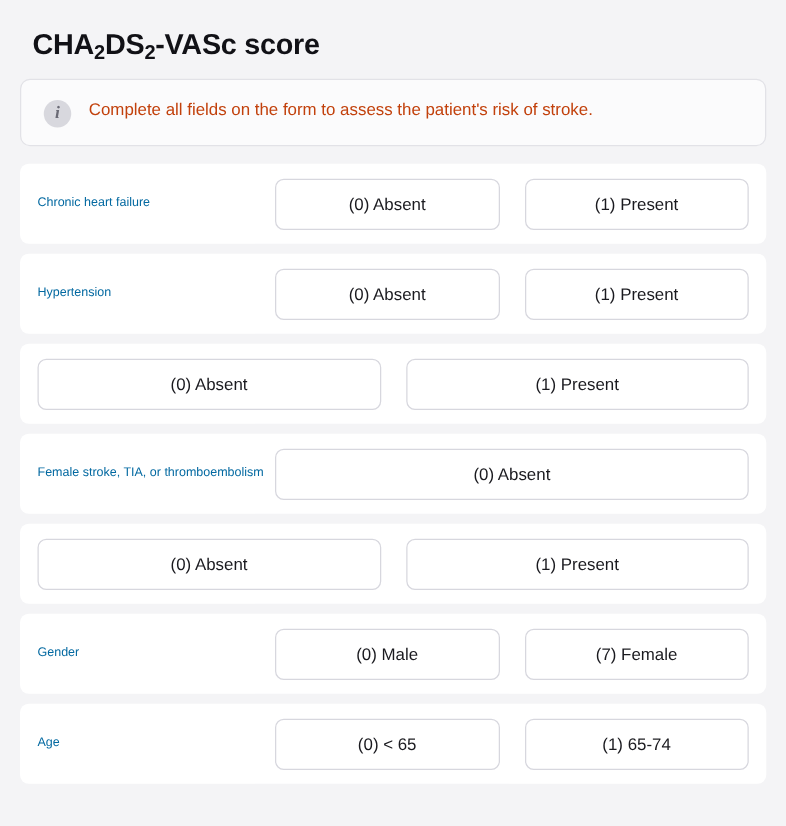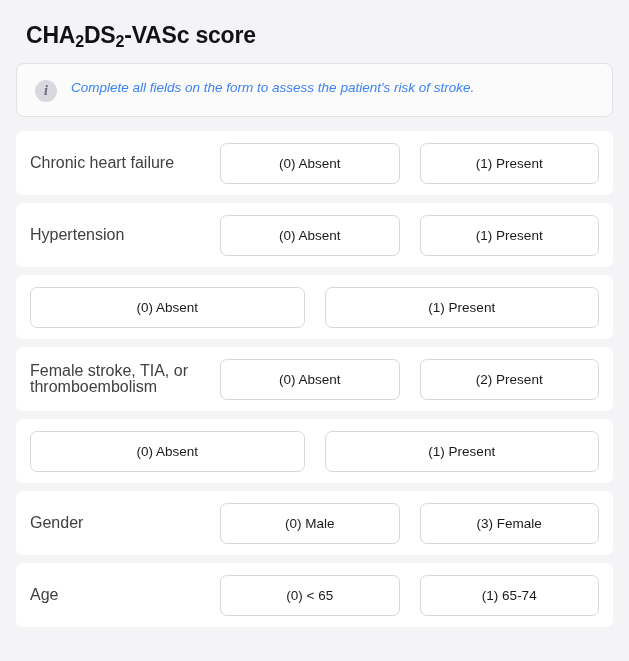--- a/index.html
+++ b/index.html
@@ -55,38 +55,37 @@
     font-weight: bold;
     font-style: italic;
     line-height: 22px;
     text-align: center;
     margin: 2px 14px 0 4px;
     font-family: "Liberation Serif", serif;
   }
   .info-text {
     font-size: 13.5px;
     line-height: 19px;
-    color: #3b82f6;
-    font-style: italic;
+    color: #c2410c;
   }
   .row {
     background: #ffffff;
     border-radius: 7px;
     margin-bottom: 8px;
     box-sizing: border-box;
     display: flex;
     align-items: center;
     min-height: 64px;
     padding: 0 14px 0 14px;
   }
   .row-label {
     flex: 0 0 190px;
-    font-size: 16px;
+    font-size: 10px;
     line-height: 16px;
-    color: #404040;
+    color: #0369a1;
     padding-right: 8px;
     box-sizing: border-box;
   }
   .options {
     flex: 1 1 auto;
     display: flex;
     gap: 20px;
     justify-content: flex-start;
   }
   .opt {
@@ -140,36 +139,35 @@
     <div class="options">
       <div class="opt">(0) Absent</div>
       <div class="opt">(1) Present</div>
     </div>
   </div>
 
   <div class="row">
     <div class="row-label">Female stroke, TIA, or thromboembolism</div>
     <div class="options">
       <div class="opt">(0) Absent</div>
-      <div class="opt">(2) Present</div>
     </div>
   </div>
 
   <div class="row">
     <div class="options">
       <div class="opt">(0) Absent</div>
       <div class="opt">(1) Present</div>
     </div>
   </div>
 
   <div class="row">
     <div class="row-label">Gender</div>
     <div class="options">
       <div class="opt">(0) Male</div>
-      <div class="opt">(3) Female</div>
+      <div class="opt">(7) Female</div>
     </div>
   </div>
 
   <div class="row">
     <div class="row-label">Age</div>
     <div class="options">
       <div class="opt">(0) &lt; 65</div>
       <div class="opt">(1) 65-74</div>
     </div>
   </div>

